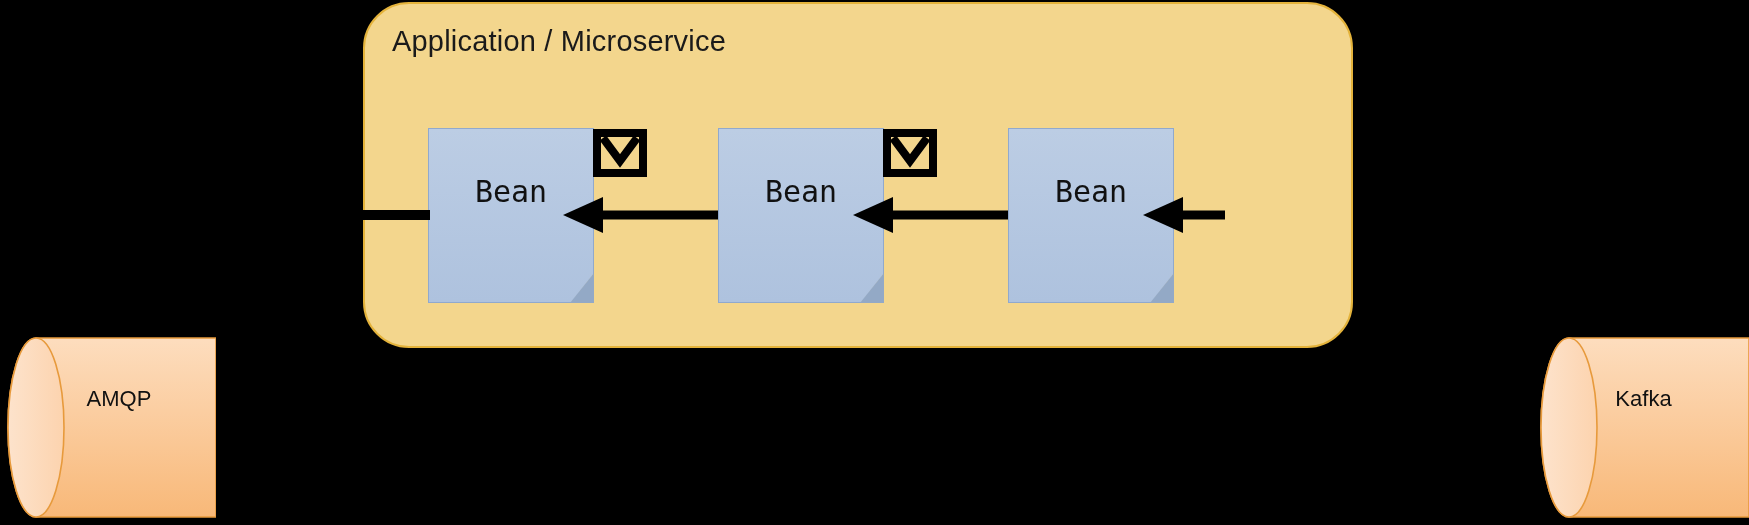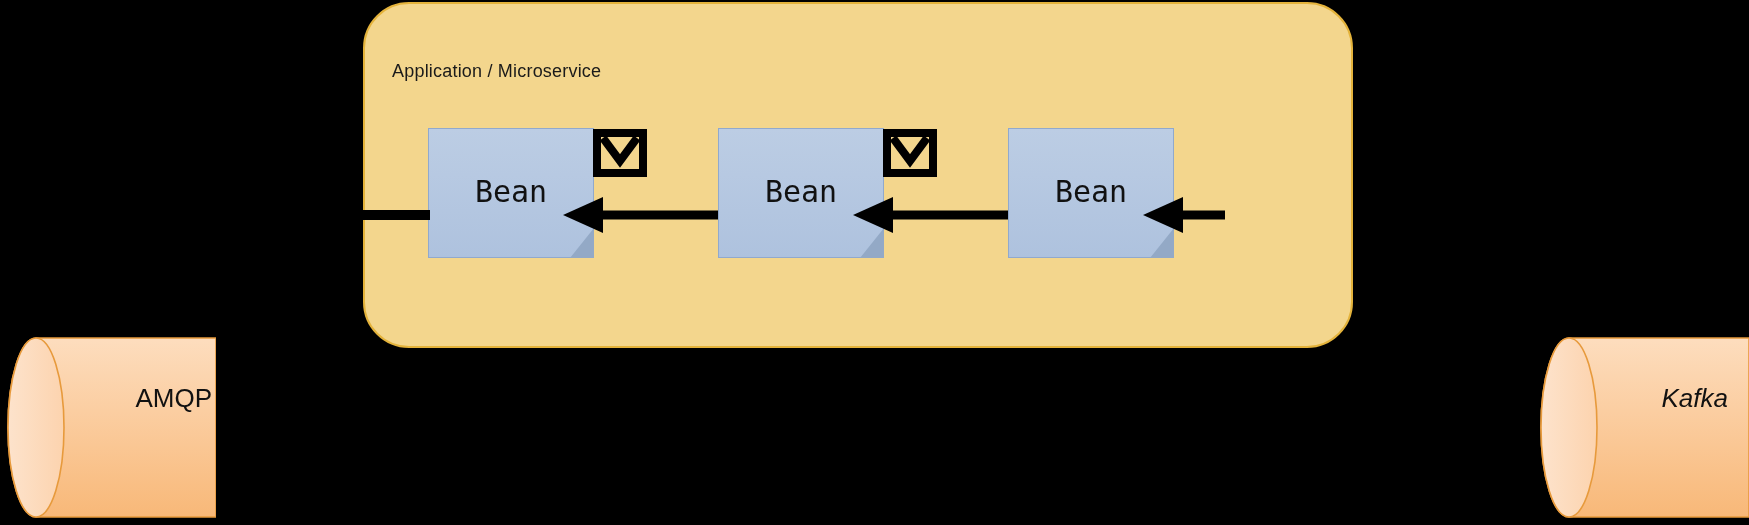--- a/index.html
+++ b/index.html
@@ -11,31 +11,30 @@
     position:absolute;
     left:363px; top:2px; width:990px; height:346px;
     background:#F3D68D;
     border:2px solid #E4B33B;
     border-radius:46px;
     box-sizing:border-box;
   }
   .app-title{
     position:absolute;
     left:392px; top:25px;
-    font-size:18px;
+    font-size:29px;
     color:#1a1a1a;
     letter-spacing:0.2px;
     white-space:nowrap;
-    margin-top:36px;
   }
 
   
   .bean{
     position:absolute;
-    top:128px; width:166px; height:130px;
+    top:128px; width:166px; height:175px;
   }
   .bean .paper{
     position:absolute; inset:0;
     background:linear-gradient(180deg,#BCCDE4 0%, #AEC2DE 100%);
     border:1px solid #90A9CD;
     box-sizing:border-box;
     clip-path:polygon(0 0, 100% 0, 100% 83%, 86% 100%, 0 100%);
   }
   .bean .fold{
     position:absolute;
@@ -62,29 +61,29 @@
   
   .envelope{position:absolute;width:54px;height:48px;}
   #env-1{left:593px; top:129px;}
   #env-2{left:883px; top:129px;}
 
   
   .cyl{position:absolute;}
   .cyl .cyl-label{
     position:absolute;
     left:0; right:0;
-    text-align:right;
-    font-size:26px;
+    text-align:center;
+    font-size:22px;
     color:#111;
     line-height:33px;
   }
   #cyl-amqp{left:0px; top:330px; width:216px; height:195px;}
   #cyl-amqp .cyl-label{top:52px; left:26px; right:4px;}
   #cyl-kafka{left:1533px; top:330px; width:216px; height:195px;}
-  #cyl-kafka .cyl-label{top:52px; left:26px; right:21px;font-style:italic;}
+  #cyl-kafka .cyl-label{top:52px; left:26px; right:21px;}
 </style>
 </head>
 <body>
 
 <div id="stage">
 
   <div class="app-container"></div>
   <div class="app-title">Application / Microservice</div>
 
   <div class="bean" id="bean-1">

